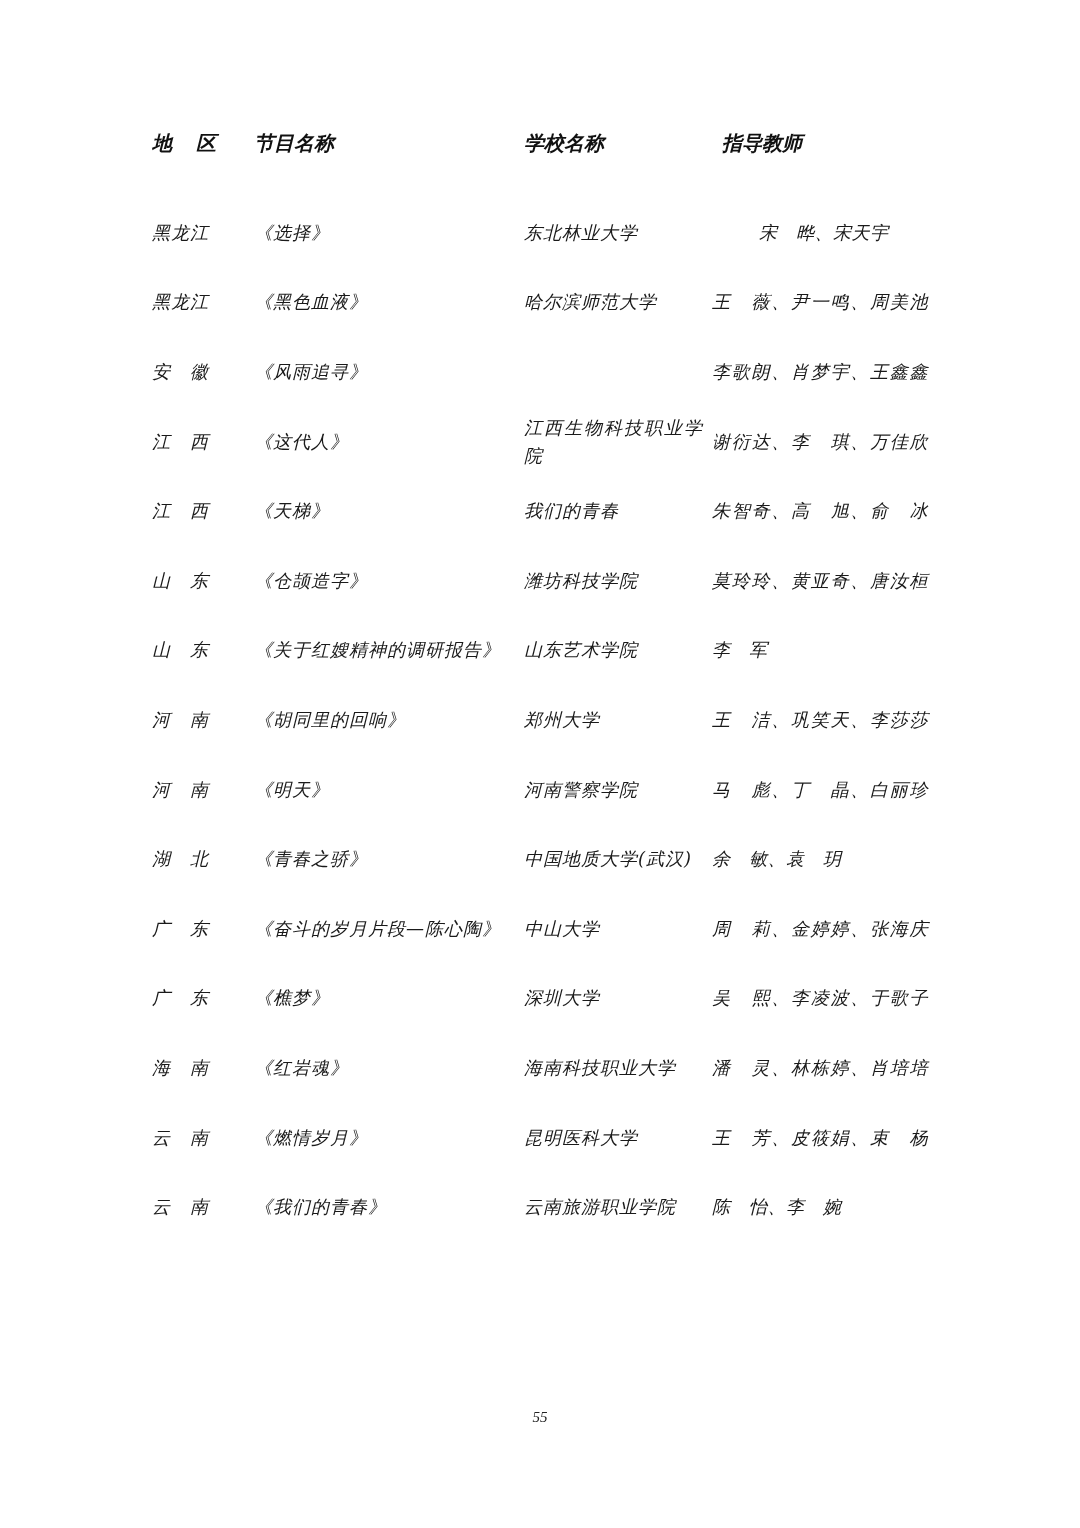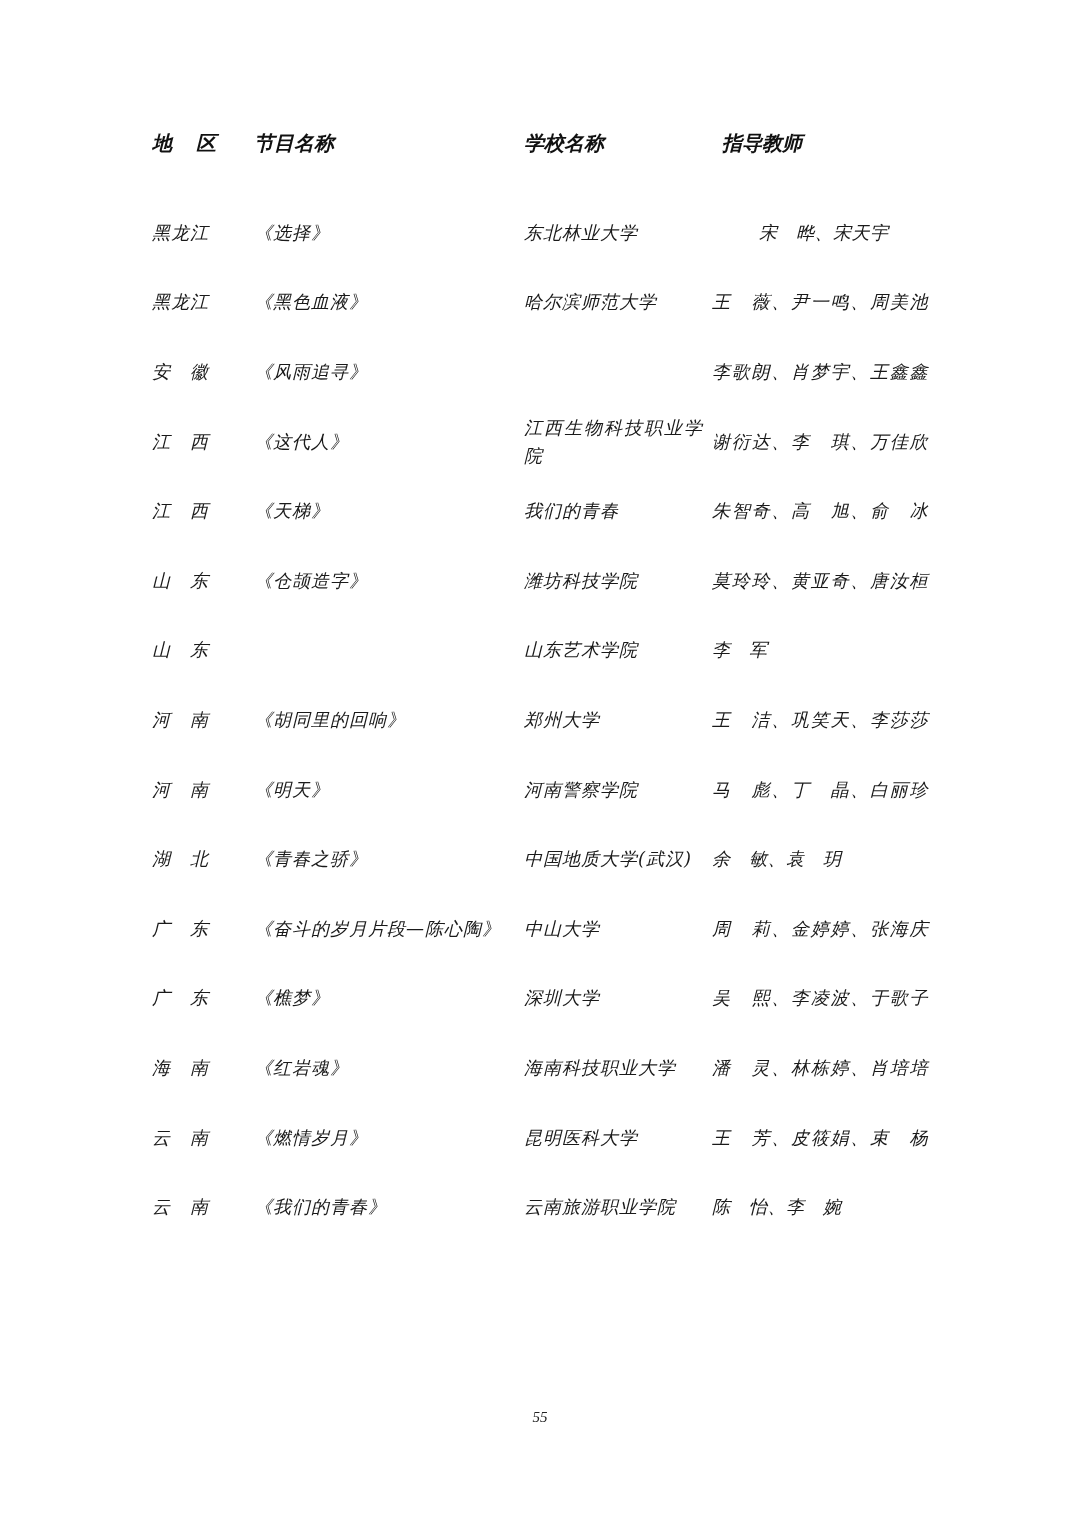--- a/index.html
+++ b/index.html
@@ -122,20 +122,21 @@
       <span class="cell c-teacher">朱智奇、高　旭、俞　冰</span>
     </div>
     <div class="row">
       <span class="cell c-region">山　东</span>
       <span class="cell c-program">《仓颉造字》</span>
       <span class="cell c-school">潍坊科技学院</span>
       <span class="cell c-teacher">莫玲玲、黄亚奇、唐汝桓</span>
     </div>
     <div class="row">
       <span class="cell c-region">山　东</span>
+      <span class="cell c-program">《关于红嫂精神的调研报告》</span>
       <span class="cell c-school">山东艺术学院</span>
       <span class="cell c-teacher" style="text-align:left;text-align-last:left;">李　军</span>
     </div>
     <div class="row">
       <span class="cell c-region">河　南</span>
       <span class="cell c-program">《胡同里的回响》</span>
       <span class="cell c-school">郑州大学</span>
       <span class="cell c-teacher">王　洁、巩笑天、李莎莎</span>
     </div>
     <div class="row">

